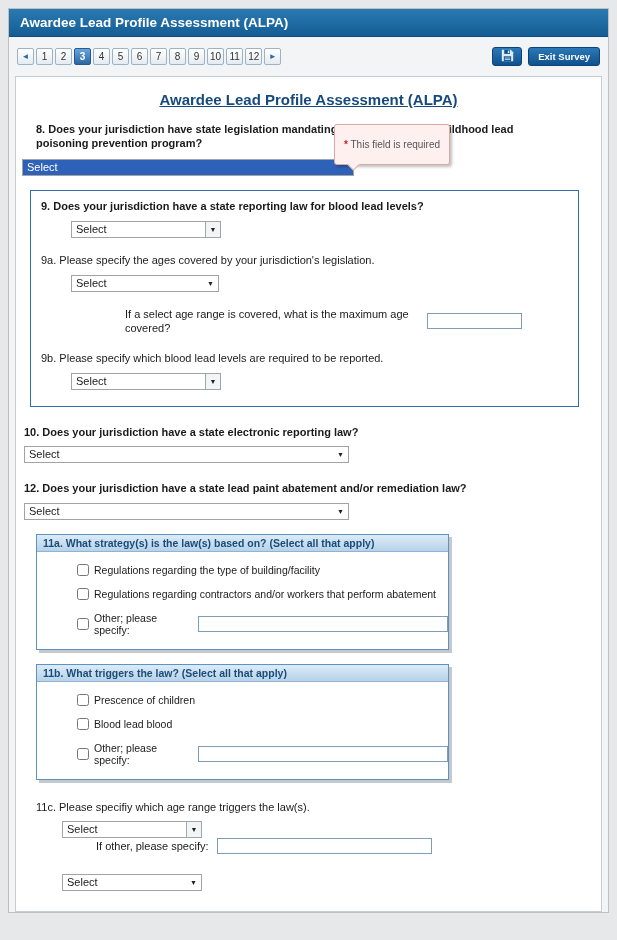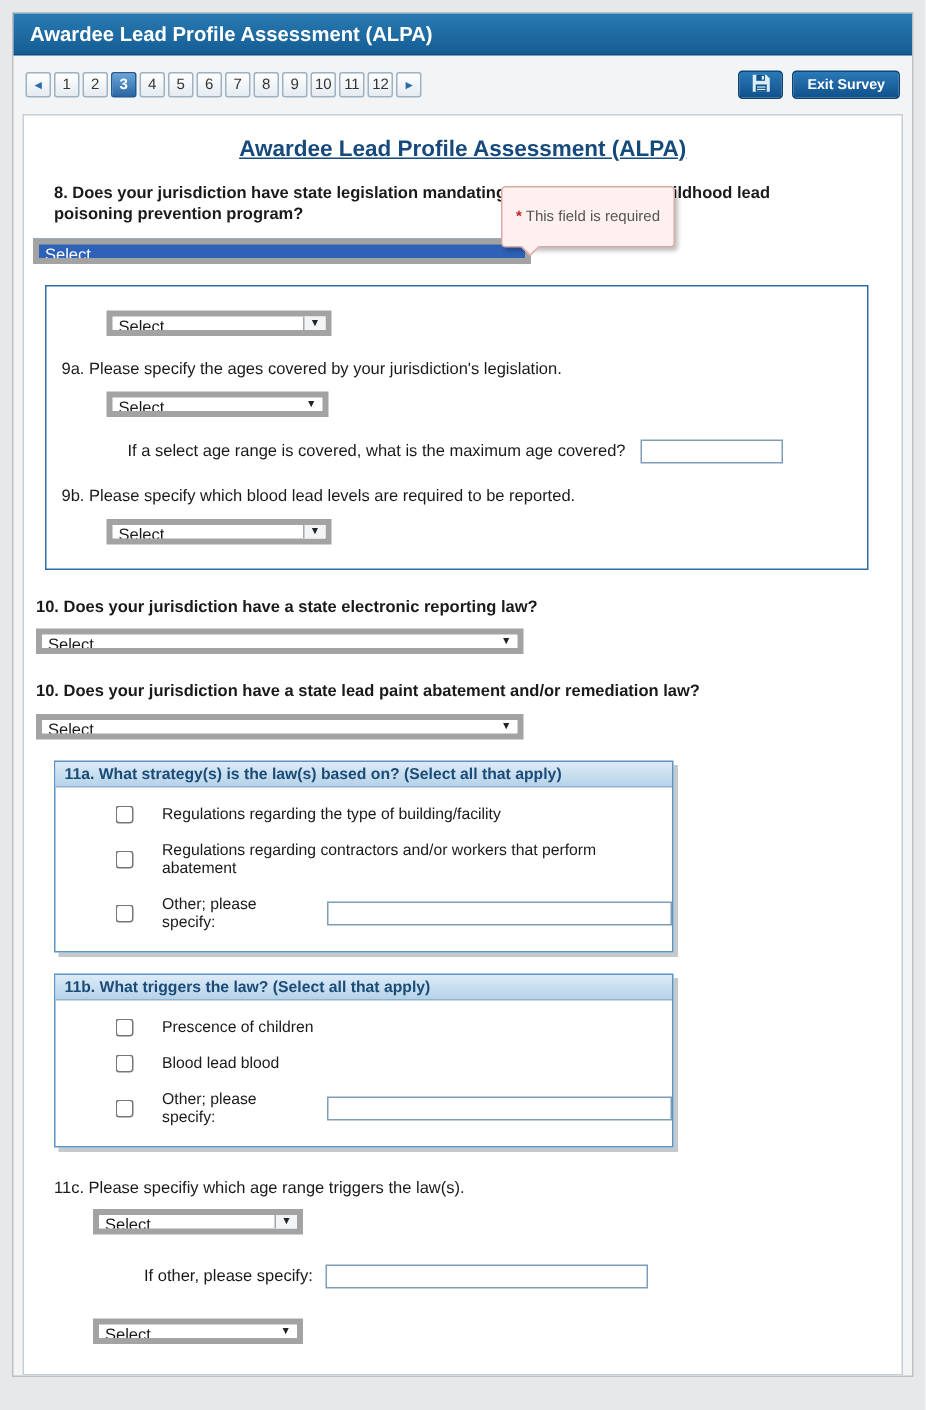--- a/index.html
+++ b/index.html
@@ -56,21 +56,21 @@
   }
   .form-title {
     text-align:center; font-size:15px; font-weight:bold;
     text-decoration:underline; color:#174a7c; margin:4px 0 10px 0;
   }
   .q { font-size:11px; line-height:1.3; color:#1a1a1a; }
   .q.b { font-weight:bold; }
   
   .dd {
     display:flex; align-items:stretch; height:17px; background:#fff;
-    border:4px solid #a3a3a3; font-size:11px; cursor:default;
+    border:1px solid #a3a3a3; font-size:11px; cursor:default;
   }
   .dd-val { flex:1; padding:1px 4px; white-space:nowrap; overflow:hidden; }
   .dd-ar {
     width:15px; display:flex; align-items:center; justify-content:center;
     font-size:7px; color:#222;
   }
   .dd-ar.sep { border-left:1px solid #a0a8b0; background:#f2f4f6; }
   .dd.focused { background:#2e62b8; }
   .dd.focused .dd-val { color:#fff; }
   .txt {
@@ -95,48 +95,48 @@
     transform:rotate(45deg);
   }
   
   .qbox {
     margin:14px 22px 0 14px; border:1px solid #2f6da8;
     padding:8px 12px 16px 10px; background:#fff;
   }
   .qbox .dd { margin:8px 0 0 30px; }
   .sub { margin-top:15px; }
   .maxage-row { display:flex; align-items:center; margin:15px 44px 0 44px; }
-  .maxage-row .q { flex:1; }
+  .maxage-row .q { flex:1;margin-left:40px; }
   
   .qblock { margin:18px 20px 0 8px; }
   .qblock .dd { width:325px; margin-top:7px; }
   
   .gbox {
     margin:14px 0 0 20px; width:413px; background:#fff;
     border:1px solid #5c93c3;
     box-shadow:3px 3px 0 rgba(125,135,145,.45);
   }
   .gbox-header {
     height:17px; line-height:17px; padding-left:6px;
     background:linear-gradient(#ddebf7,#b6d2e9);
     border-bottom:1px solid #8fb3d1;
     font-size:10.5px; font-weight:bold; color:#1b4c78;
   }
   .chk-row {
-    display:flex; align-items:center; gap:19px;
+    display:flex; align-items:center; gap:5px;
     margin:12px 0 0 40px; cursor:pointer;
   }
   .chk-row .chk { width:12px; height:12px; margin:0; }
   .chk-label { font-size:10.5px; }
   .other-input { width:280px; margin-left:8px; }
   .gbox .pad-b { height:13px; }
   
   .qsub { margin:20px 20px 0 20px; }
   .qsub .dd { width:140px; margin:7px 0 0 26px; }
-  .ifother-row { display:flex; align-items:center; gap:8px; margin:20px 0 0 60px; }
+  .ifother-row { display:flex; align-items:center; gap:8px; margin:0 0 0 60px; }
   .ifother-row .txt { width:215px; }
 </style>
 </head>
 <body>
 
 <div class="page-frame">
 
   <div class="app-header">
     <span>Awardee Lead Profile Assessment (ALPA)</span>
   </div>
@@ -187,20 +187,21 @@
       <div class="tooltip">
         <span class="ast">*</span>
         <span>This field is required</span>
       </div>
       <div class="dd focused q8-select">
         <span class="dd-val">Select</span>
       </div>
     </div>
 
     <div class="qbox">
+      <div class="q b">9. Does your jurisdiction have a state reporting law for blood lead levels?</div>
       <div class="dd" style="width:150px">
         <span class="dd-val">Select</span>
         <span class="dd-ar sep">▼</span>
       </div>
 
       <div class="q sub">9a. Please specify the ages covered by your jurisdiction's legislation.</div>
       <div class="dd" style="width:148px">
         <span class="dd-val">Select</span>
         <span class="dd-ar">▼</span>
       </div>
@@ -219,21 +220,21 @@
 
     <div class="qblock">
       <div class="q b">10. Does your jurisdiction have a state electronic reporting law?</div>
       <div class="dd">
         <span class="dd-val">Select</span>
         <span class="dd-ar">▼</span>
       </div>
     </div>
 
     <div class="qblock">
-      <div class="q b">10. Does your jurisdiction have a state lead paint abatement and/or remediation law?</div>
+      <div class="q b">12. Does your jurisdiction have a state lead paint abatement and/or remediation law?</div>
       <div class="dd">
         <span class="dd-val">Select</span>
         <span class="dd-ar">▼</span>
       </div>
     </div>
 
     <div class="gbox">
       <div class="gbox-header">11a. What strategy(s) is the law(s) based on? (Select all that apply)</div>
       <label class="chk-row">
         <input type="checkbox" class="chk" style="">

